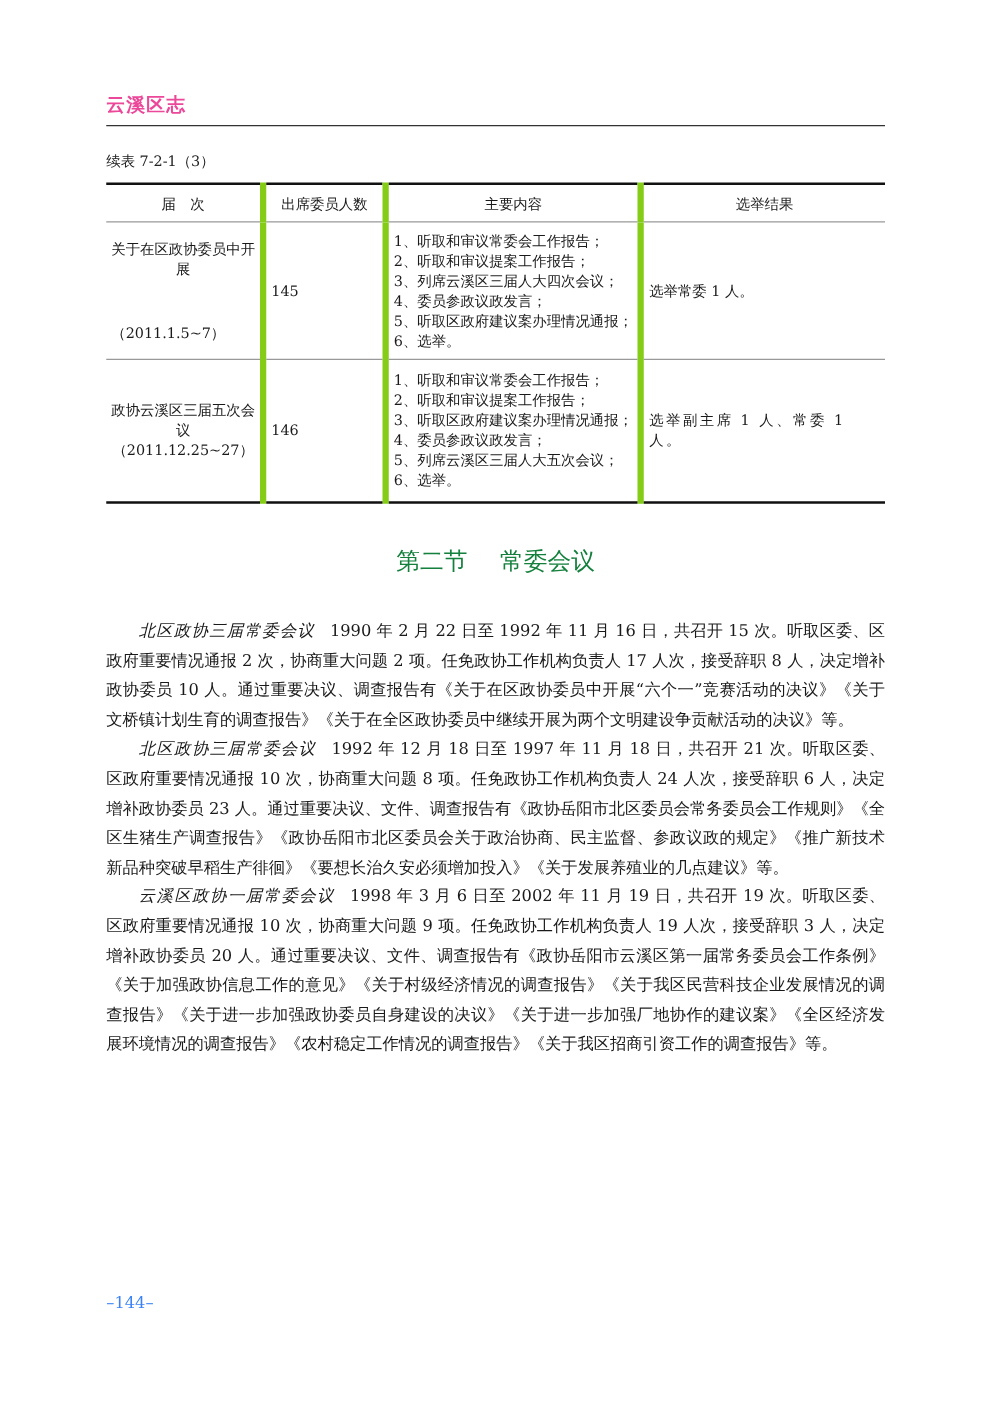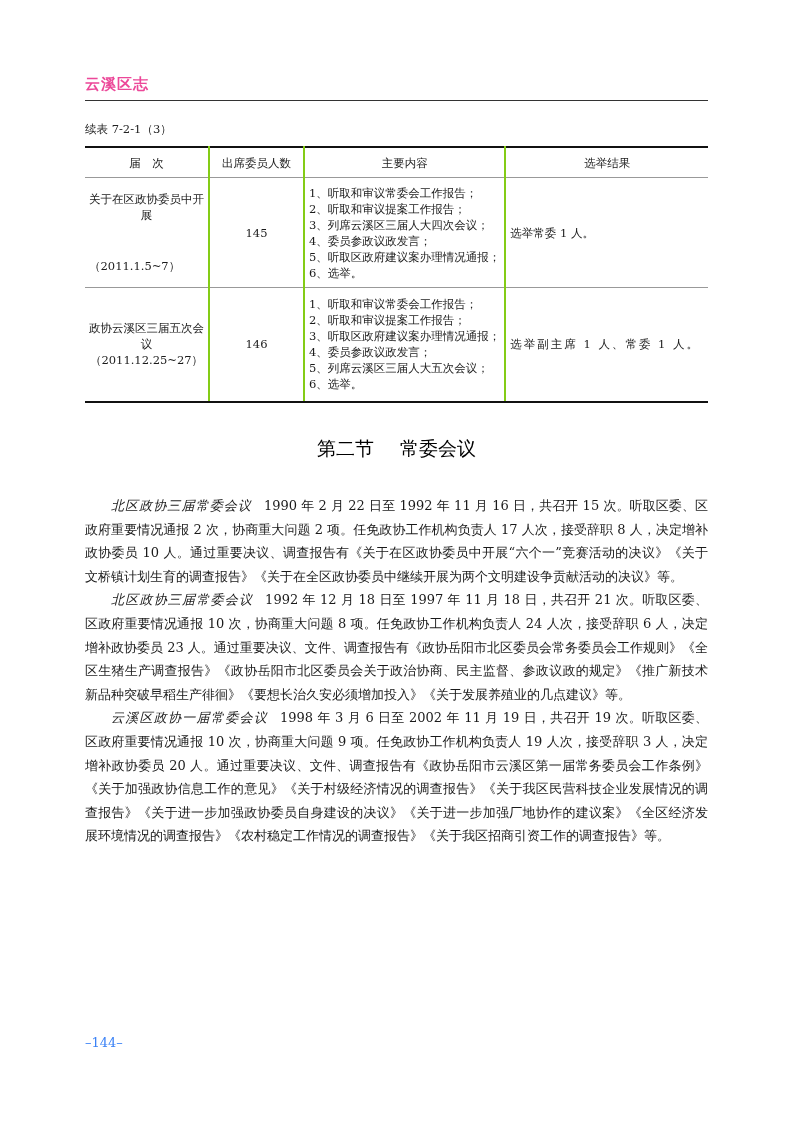--- a/index.html
+++ b/index.html
@@ -17,37 +17,37 @@
     position: absolute; left: 85px; top: 100px; width: 623px; height: 1px; background: #333;
   }
   .table-caption {
     position: absolute; left: 85px; top: 122px; font-size: 11.5px; color: #222;
   }
   table.data {
     position: absolute; left: 85px; top: 146px; width: 623px;
     border-collapse: collapse; font-size: 11.5px; line-height: 16px;
   }
   table.data th, table.data td {
-    border-left: 1px solid #999; border-right: 2px solid #84cc16;
+    border-left: 1px solid #999; border-right: 5px solid #84cc16;
     border-bottom: 1px solid #999; padding: 0 4px; vertical-align: middle;
   }
   table.data tr > *:first-child { border-left: none; }
   table.data tr > *:last-child { border-right: none; }
   table.data thead tr { border-top: 2px solid #111; }
   table.data th { font-weight: normal; height: 29px; text-align: center; }
   table.data tbody tr:last-child td { border-bottom: 2px solid #111; }
   td.session { text-align: center; width: 115px; }
-  td.count { text-align: center; width: 85px; }
+  td.count { text-align: left; width: 85px; }
   td.content { width: 160px; padding: 4px 6px; }
   td.result { padding: 0 6px; }
   .content div { white-space: nowrap; }
   .section-title {
     position: absolute; left: 0; width: 793px; top: 436px; text-align: center;
     font-family: "DejaVu Sans", "Liberation Sans", sans-serif;
-    font-size: 19px; color: #000000;
+    font-size: 19px; color: #15803d;
   }
   .section-title span { margin: 0 10px; }
   .body-text {
     position: absolute; left: 85px; top: 494px; width: 623px;
     font-size: 13px; line-height: 23.6px; text-align: justify; color: #1a1a1a;
   }
   .body-text p { margin: 0; text-indent: 2em; }
   .lead { font-style: italic; letter-spacing: 1px; margin-right: 12px; }
   .page-number {
     position: absolute; left: 85px; top: 1035px; font-size: 13px; color: #3b82f6;

